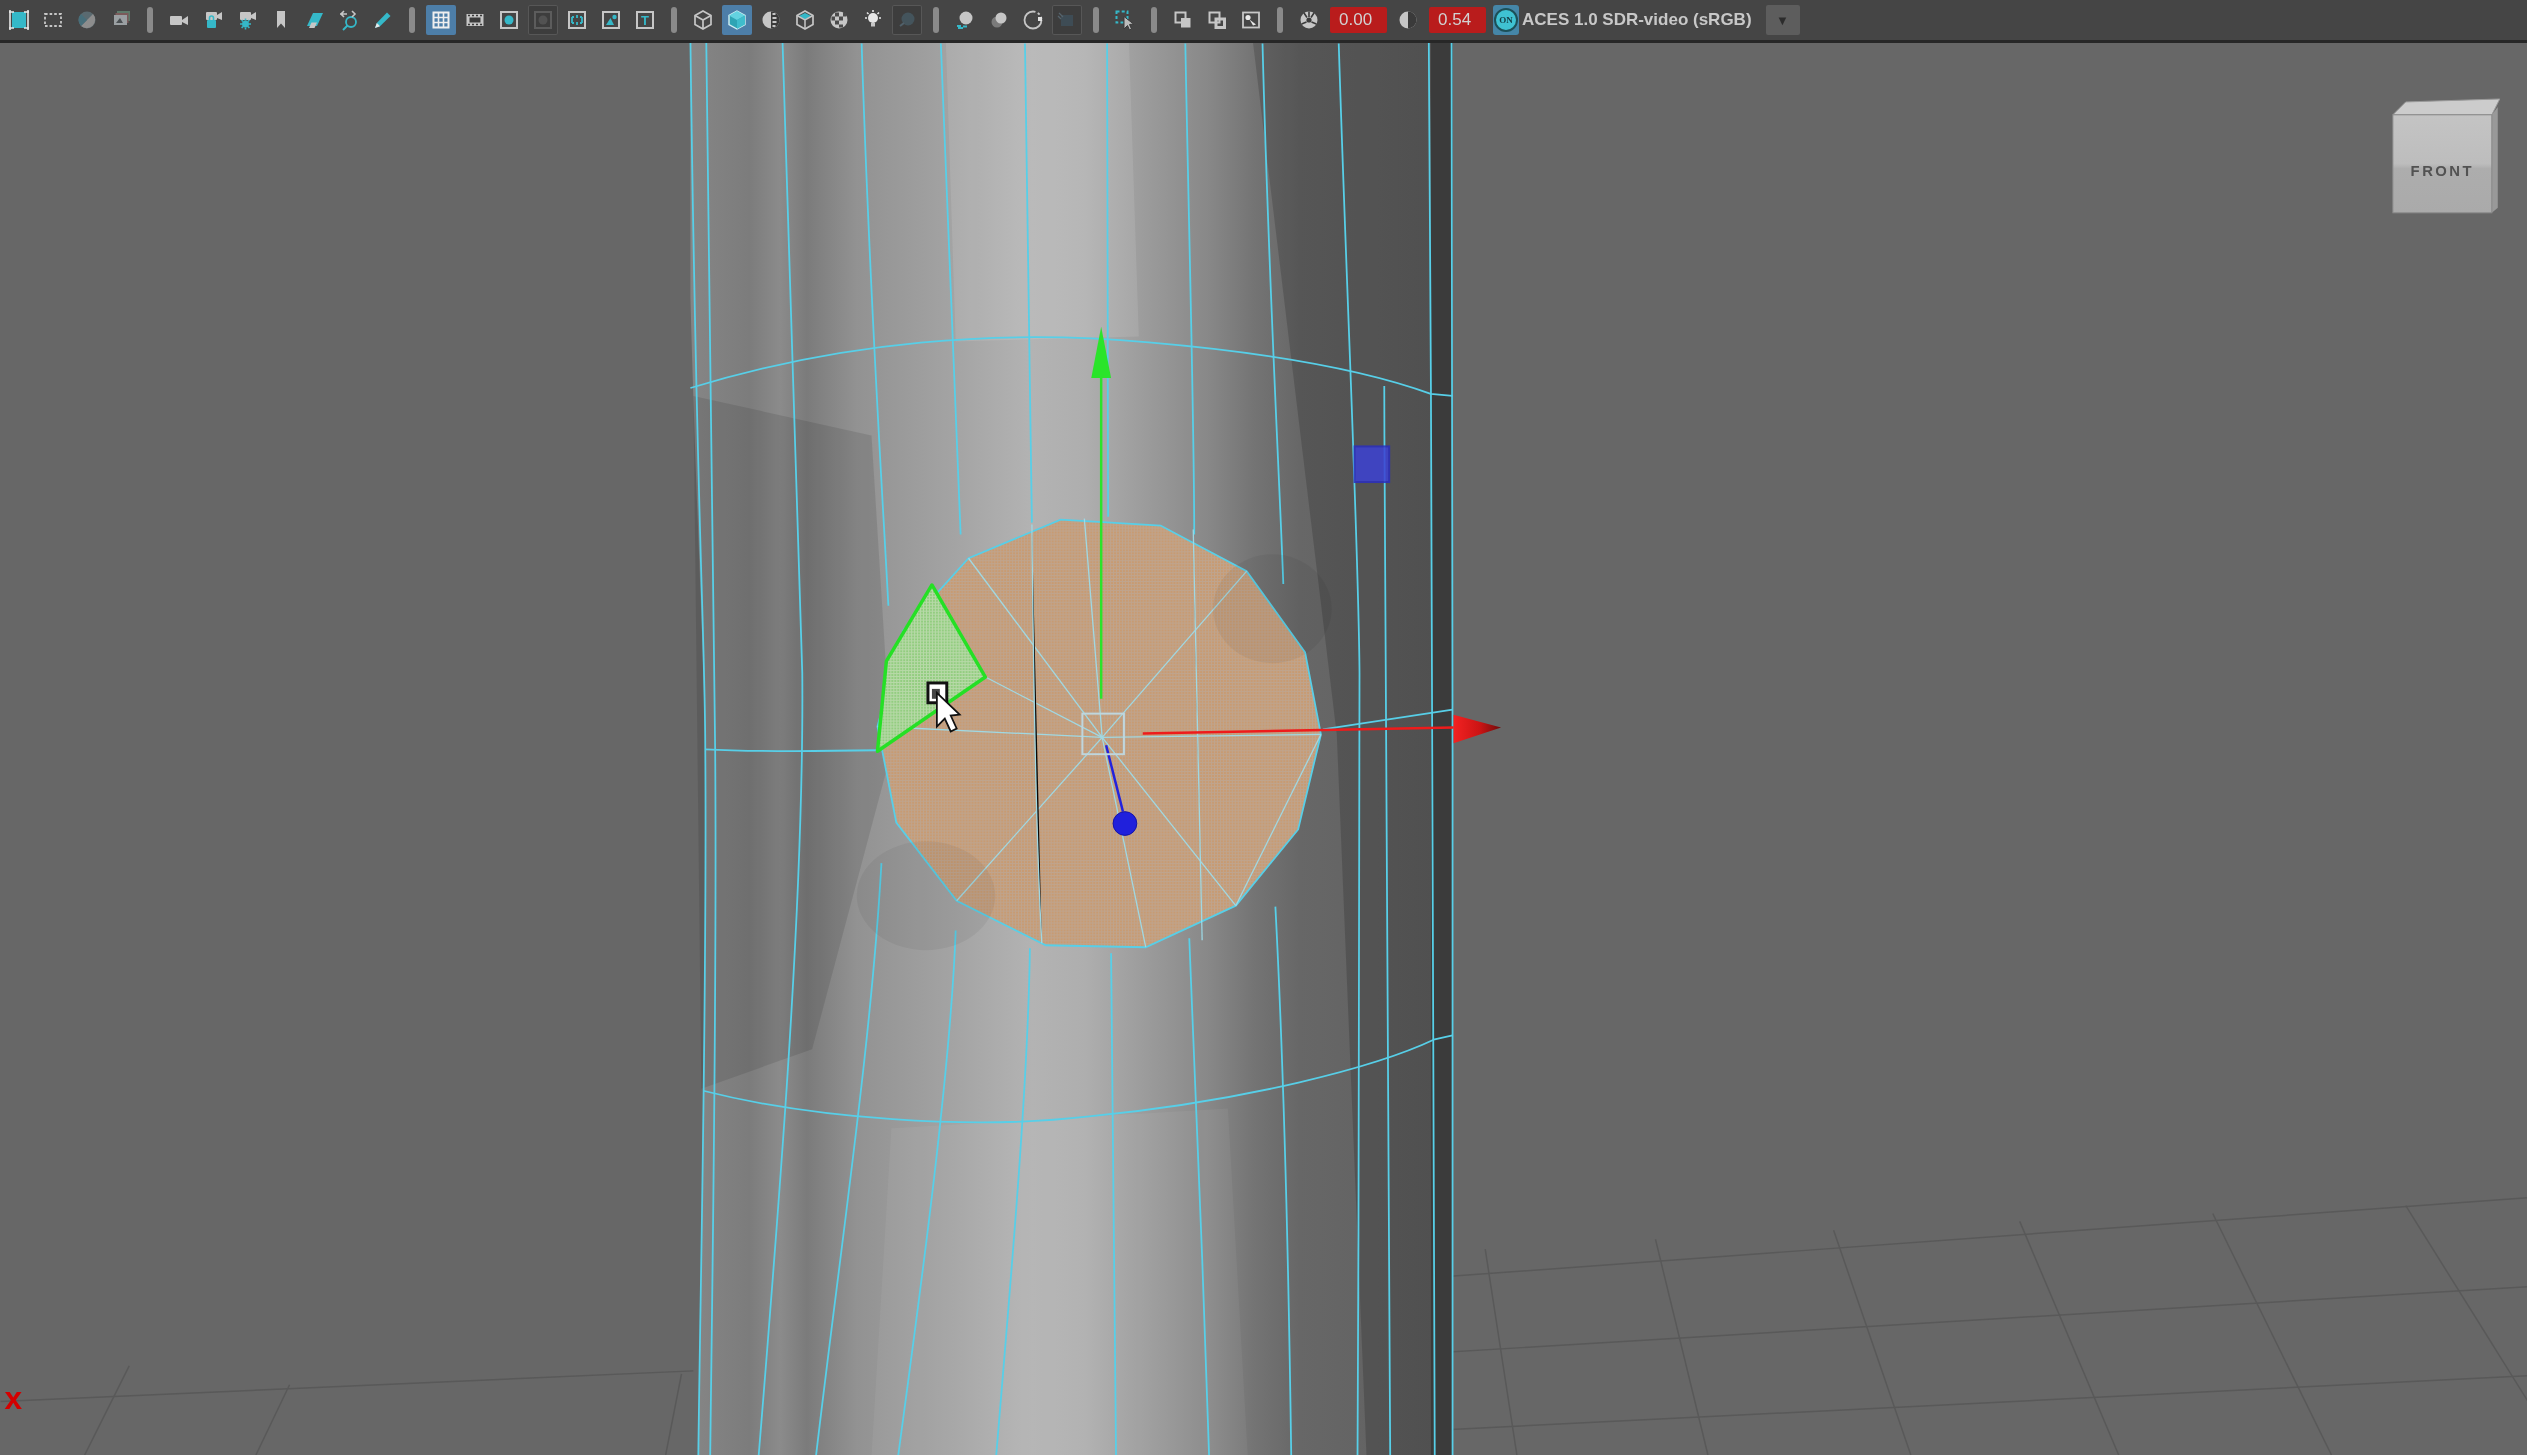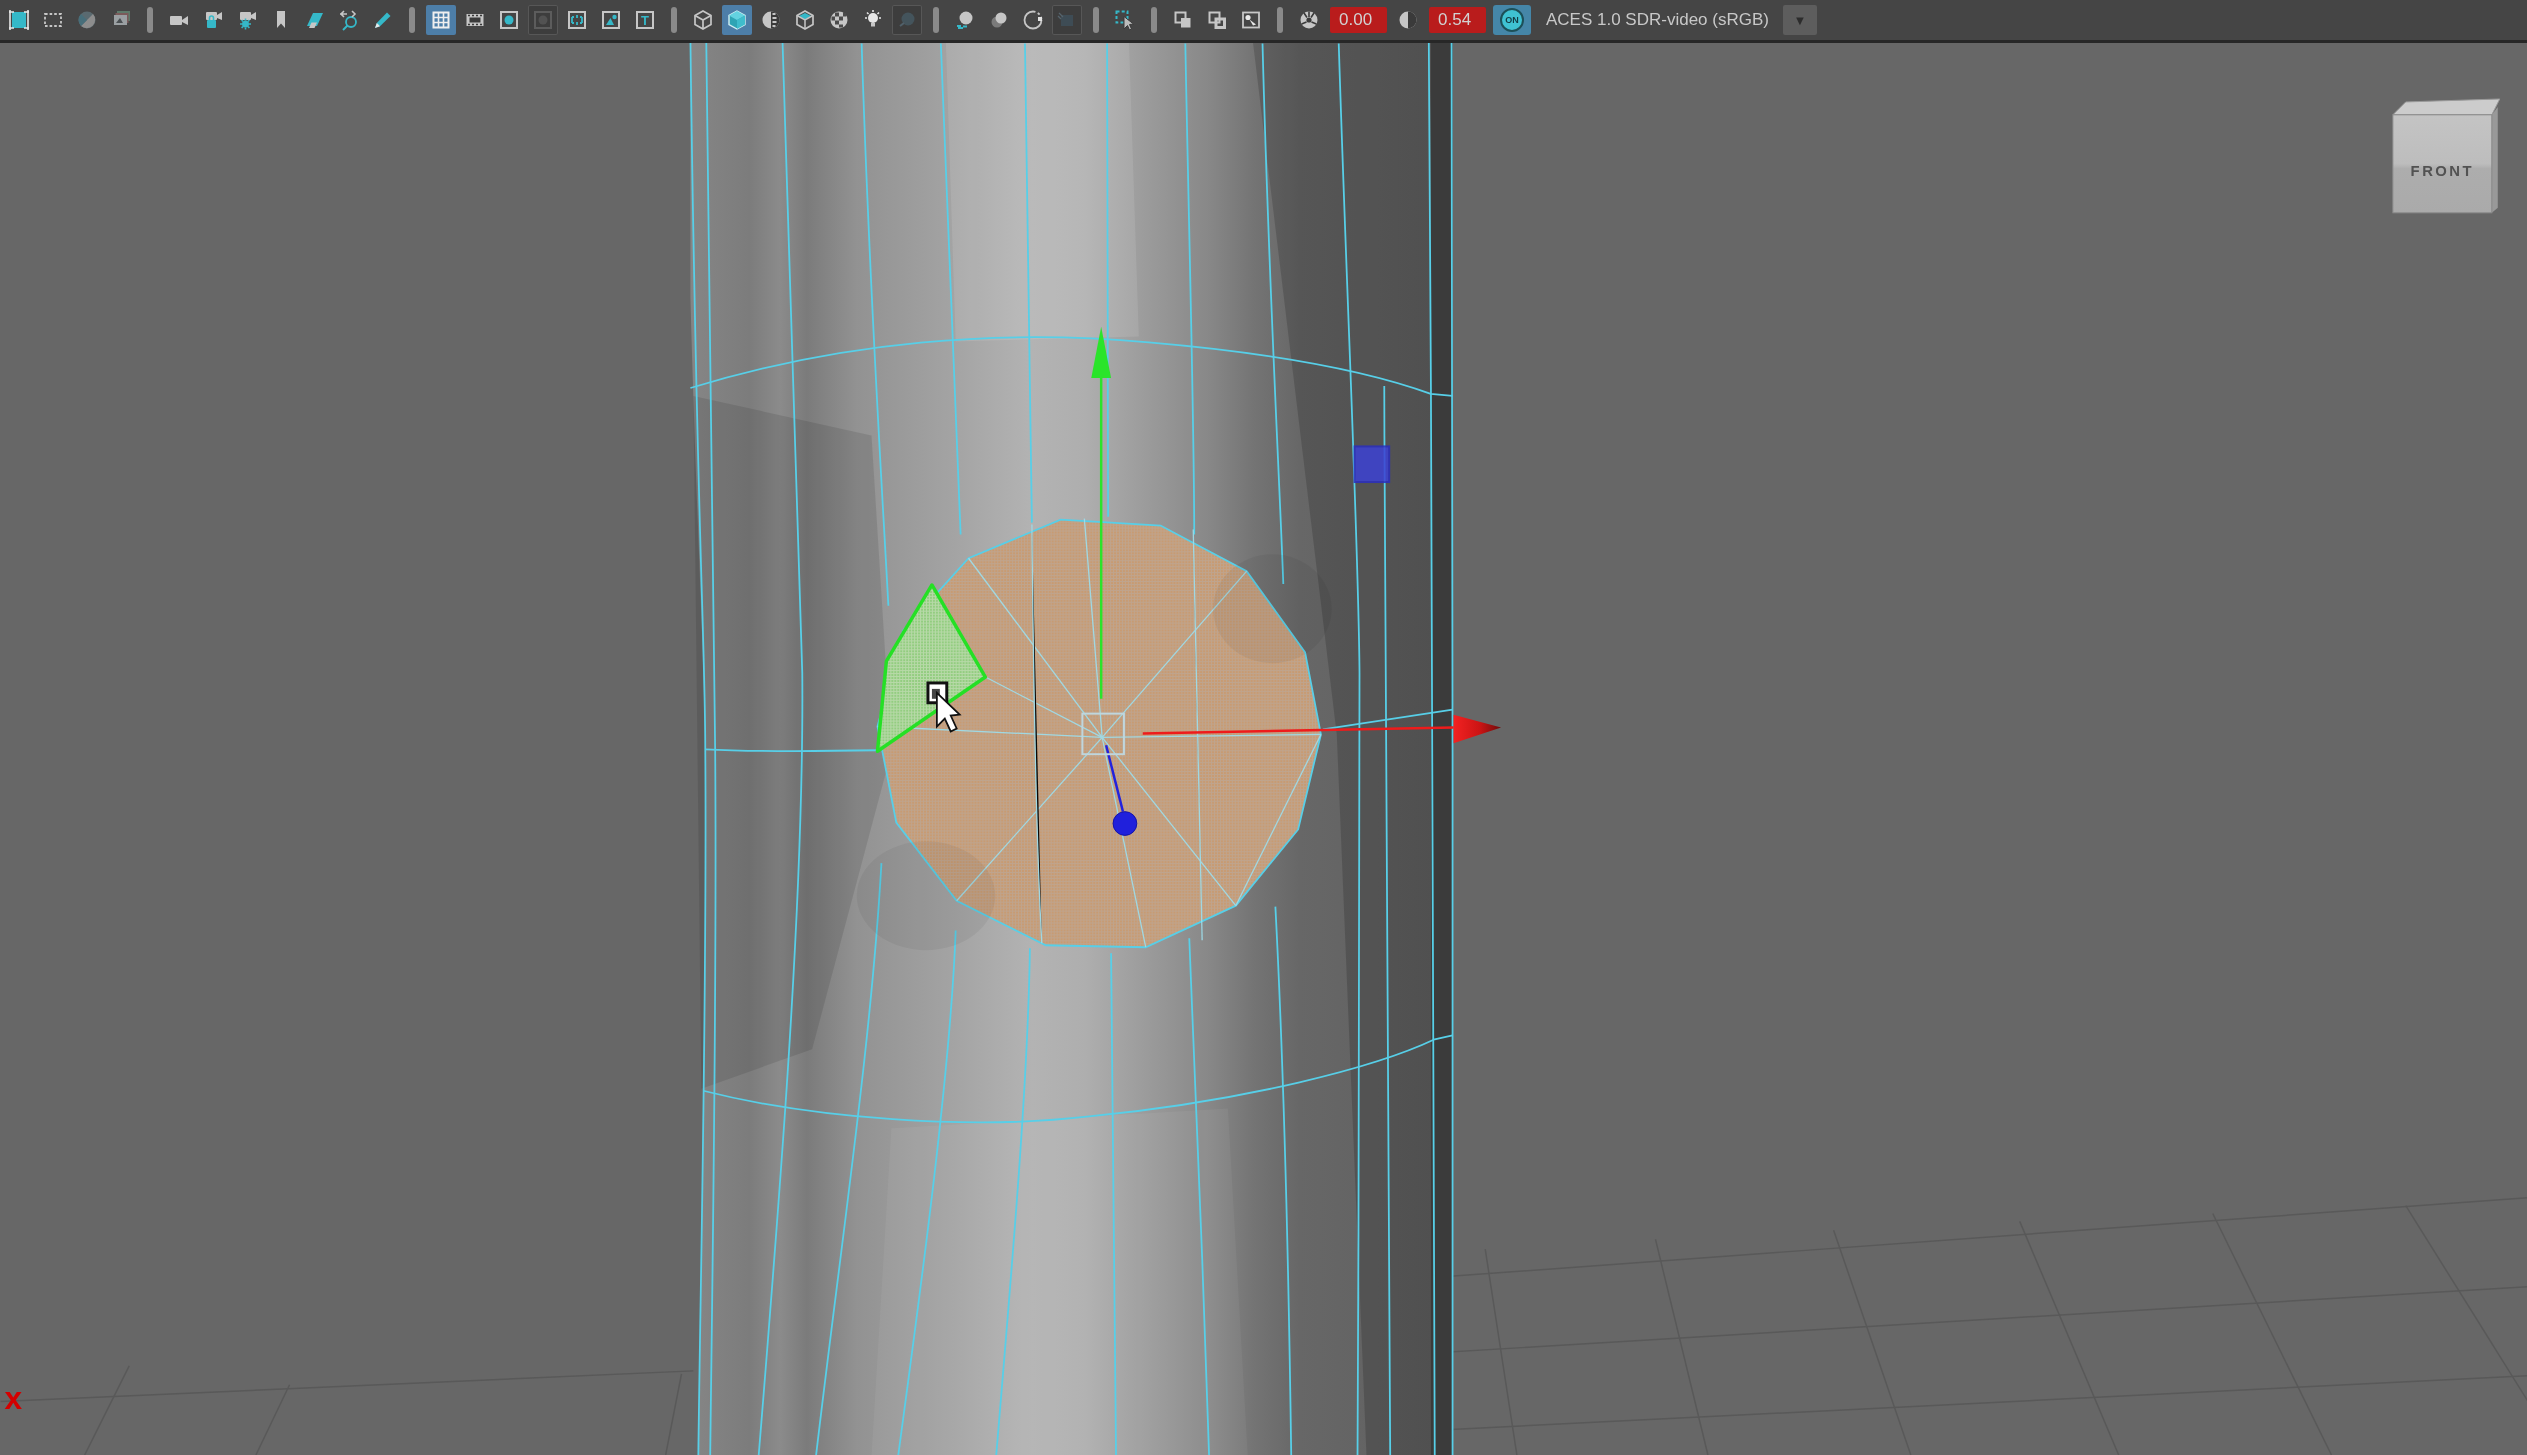--- a/index.html
+++ b/index.html
@@ -12,25 +12,25 @@
       border-bottom:3px solid #272727;display:flex;align-items:center;
       padding-left:2px;z-index:10;}
   .tbn{width:30px;height:30px;margin:0 2px;display:flex;align-items:center;
        justify-content:center;border-radius:2px;flex:0 0 auto;}
   .tbn.active{background:#4d7ea8;}
   .tbn.pressed{background:#3d3d3d;box-shadow:inset 0 0 0 1px #575757;}
   .sep{width:6px;height:26px;border-radius:3px;background:#8a8a8a;margin:0 9px;flex:0 0 auto;}
   .ic{width:22px;height:22px;display:block;}
   .field{background:#b91c1c;color:#d2d2d2;font-size:17px;line-height:26px;
          height:26px;width:48px;padding:0 0 0 9px;border-radius:2px;margin:0 4px;}
-  .ddtext{color:#c8c8c8;font-size:17px;margin-left:12px;white-space:nowrap;}
+  .ddtext{color:#c8c8c8;font-size:17px;white-space:nowrap;font-weight:bold;}
   .ddarrow{width:34px;height:30px;background:#5d5d5d;border-radius:2px;margin-left:14px;
            display:flex;align-items:center;justify-content:center;color:#2c2c2c;font-size:13px;}
-  .onbtn{width:38px;height:30px;border-radius:3px;background:#4586a8;display:flex;
-         align-items:center;justify-content:center;margin:0 3px;}
+  .onbtn{width:26px;height:30px;border-radius:3px;background:#4586a8;display:flex;
+         align-items:center;justify-content:center;margin:0 3px;font-family:Liberation Serif, serif;}
   .oncirc{width:24px;height:24px;border-radius:50%;background:#3fc2d2;border:2px solid #1c5058;
           color:#123c44;font-weight:bold;font-size:9px;display:flex;align-items:center;
           justify-content:center;box-sizing:border-box;letter-spacing:0;}
 </style>
 </head>
 <body>
 
 <svg id="vp" viewBox="0 0 2553 1470">
   <defs>
     <linearGradient id="meshGrad" gradientUnits="userSpaceOnUse" x1="695" y1="0" x2="1467" y2="0">

